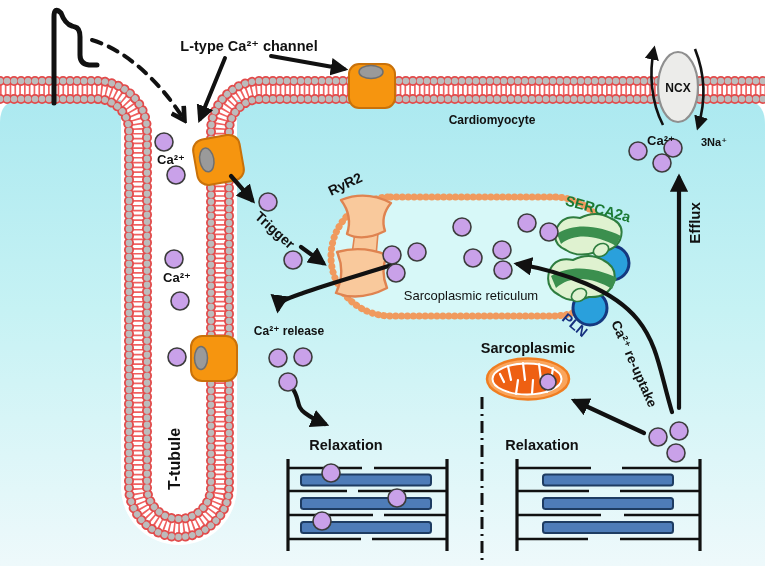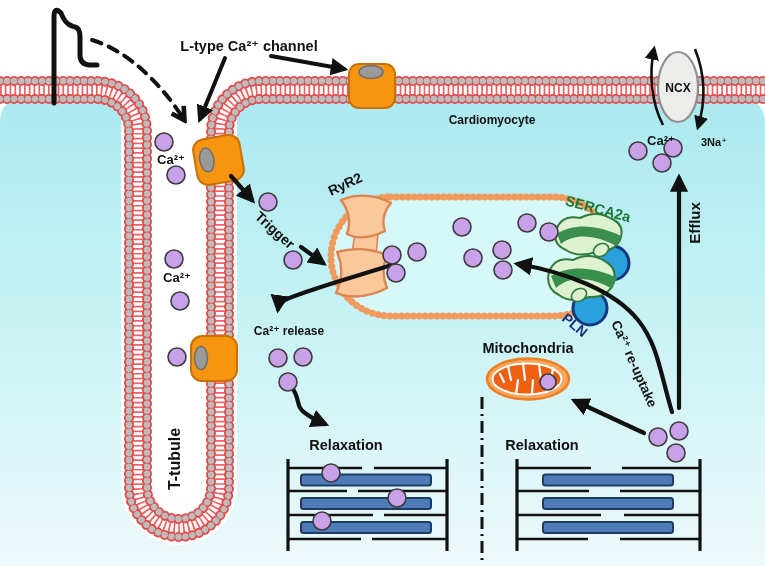--- a/index.html
+++ b/index.html
@@ -186,22 +186,23 @@
 
   <div class="lbl" style="left:249px;top:46px;font-size:14.5px">L-type Ca²⁺ channel</div>
   <div class="lbl" style="left:492px;top:120px;font-size:12px">Cardiomyocyte</div>
   <div class="lbl" style="left:171px;top:159px;font-size:13px">Ca²⁺</div>
   <div class="lbl" style="left:177px;top:277px;font-size:13px">Ca²⁺</div>
   <div class="lbl" style="left:661px;top:140px;font-size:13px">Ca²⁺</div>
   <div class="lbl" style="left:714px;top:142px;font-size:11px">3Na⁺</div>
   <div class="lbl" style="left:678px;top:88px;font-size:12px">NCX</div>
   <div class="lbl" style="left:345px;top:184px;--rot:-25deg;font-size:14px">RyR2</div>
   <div class="lbl" style="left:275px;top:230px;--rot:42deg;font-size:14px">Trigger</div>
+  <div class="lbl reg" style="left:471px;top:295px;font-size:13px">Sarcoplasmic reticulum</div>
   <div class="lbl" style="left:598px;top:209px;--rot:15deg;font-size:14.5px;color:#1b7a33">SERCA2a</div>
   <div class="lbl" style="left:575px;top:325px;--rot:40deg;font-size:14px;color:#16307f">PLN</div>
   <div class="lbl" style="left:694px;top:223px;--rot:-90deg;font-size:15px">Efflux</div>
   <div class="lbl" style="left:634px;top:364px;--rot:66deg;font-size:13.5px">Ca²⁺ re-uptake</div>
   <div class="lbl" style="left:289px;top:331px;font-size:12px">Ca²⁺ release</div>
-  <div class="lbl" style="left:528px;top:348px;font-size:14.5px">Mitochondria</div>
+  <div class="lbl" style="left:528px;top:348px;font-size:14.5px">Sarcoplasmic</div>
   <div class="lbl" style="left:346px;top:445px;font-size:14.5px">Relaxation</div>
   <div class="lbl" style="left:542px;top:445px;font-size:14.5px">Relaxation</div>
   <div class="lbl" style="left:175px;top:459px;--rot:-90deg;font-size:16px">T-tubule</div>
 </div>
 
 </body></html>

